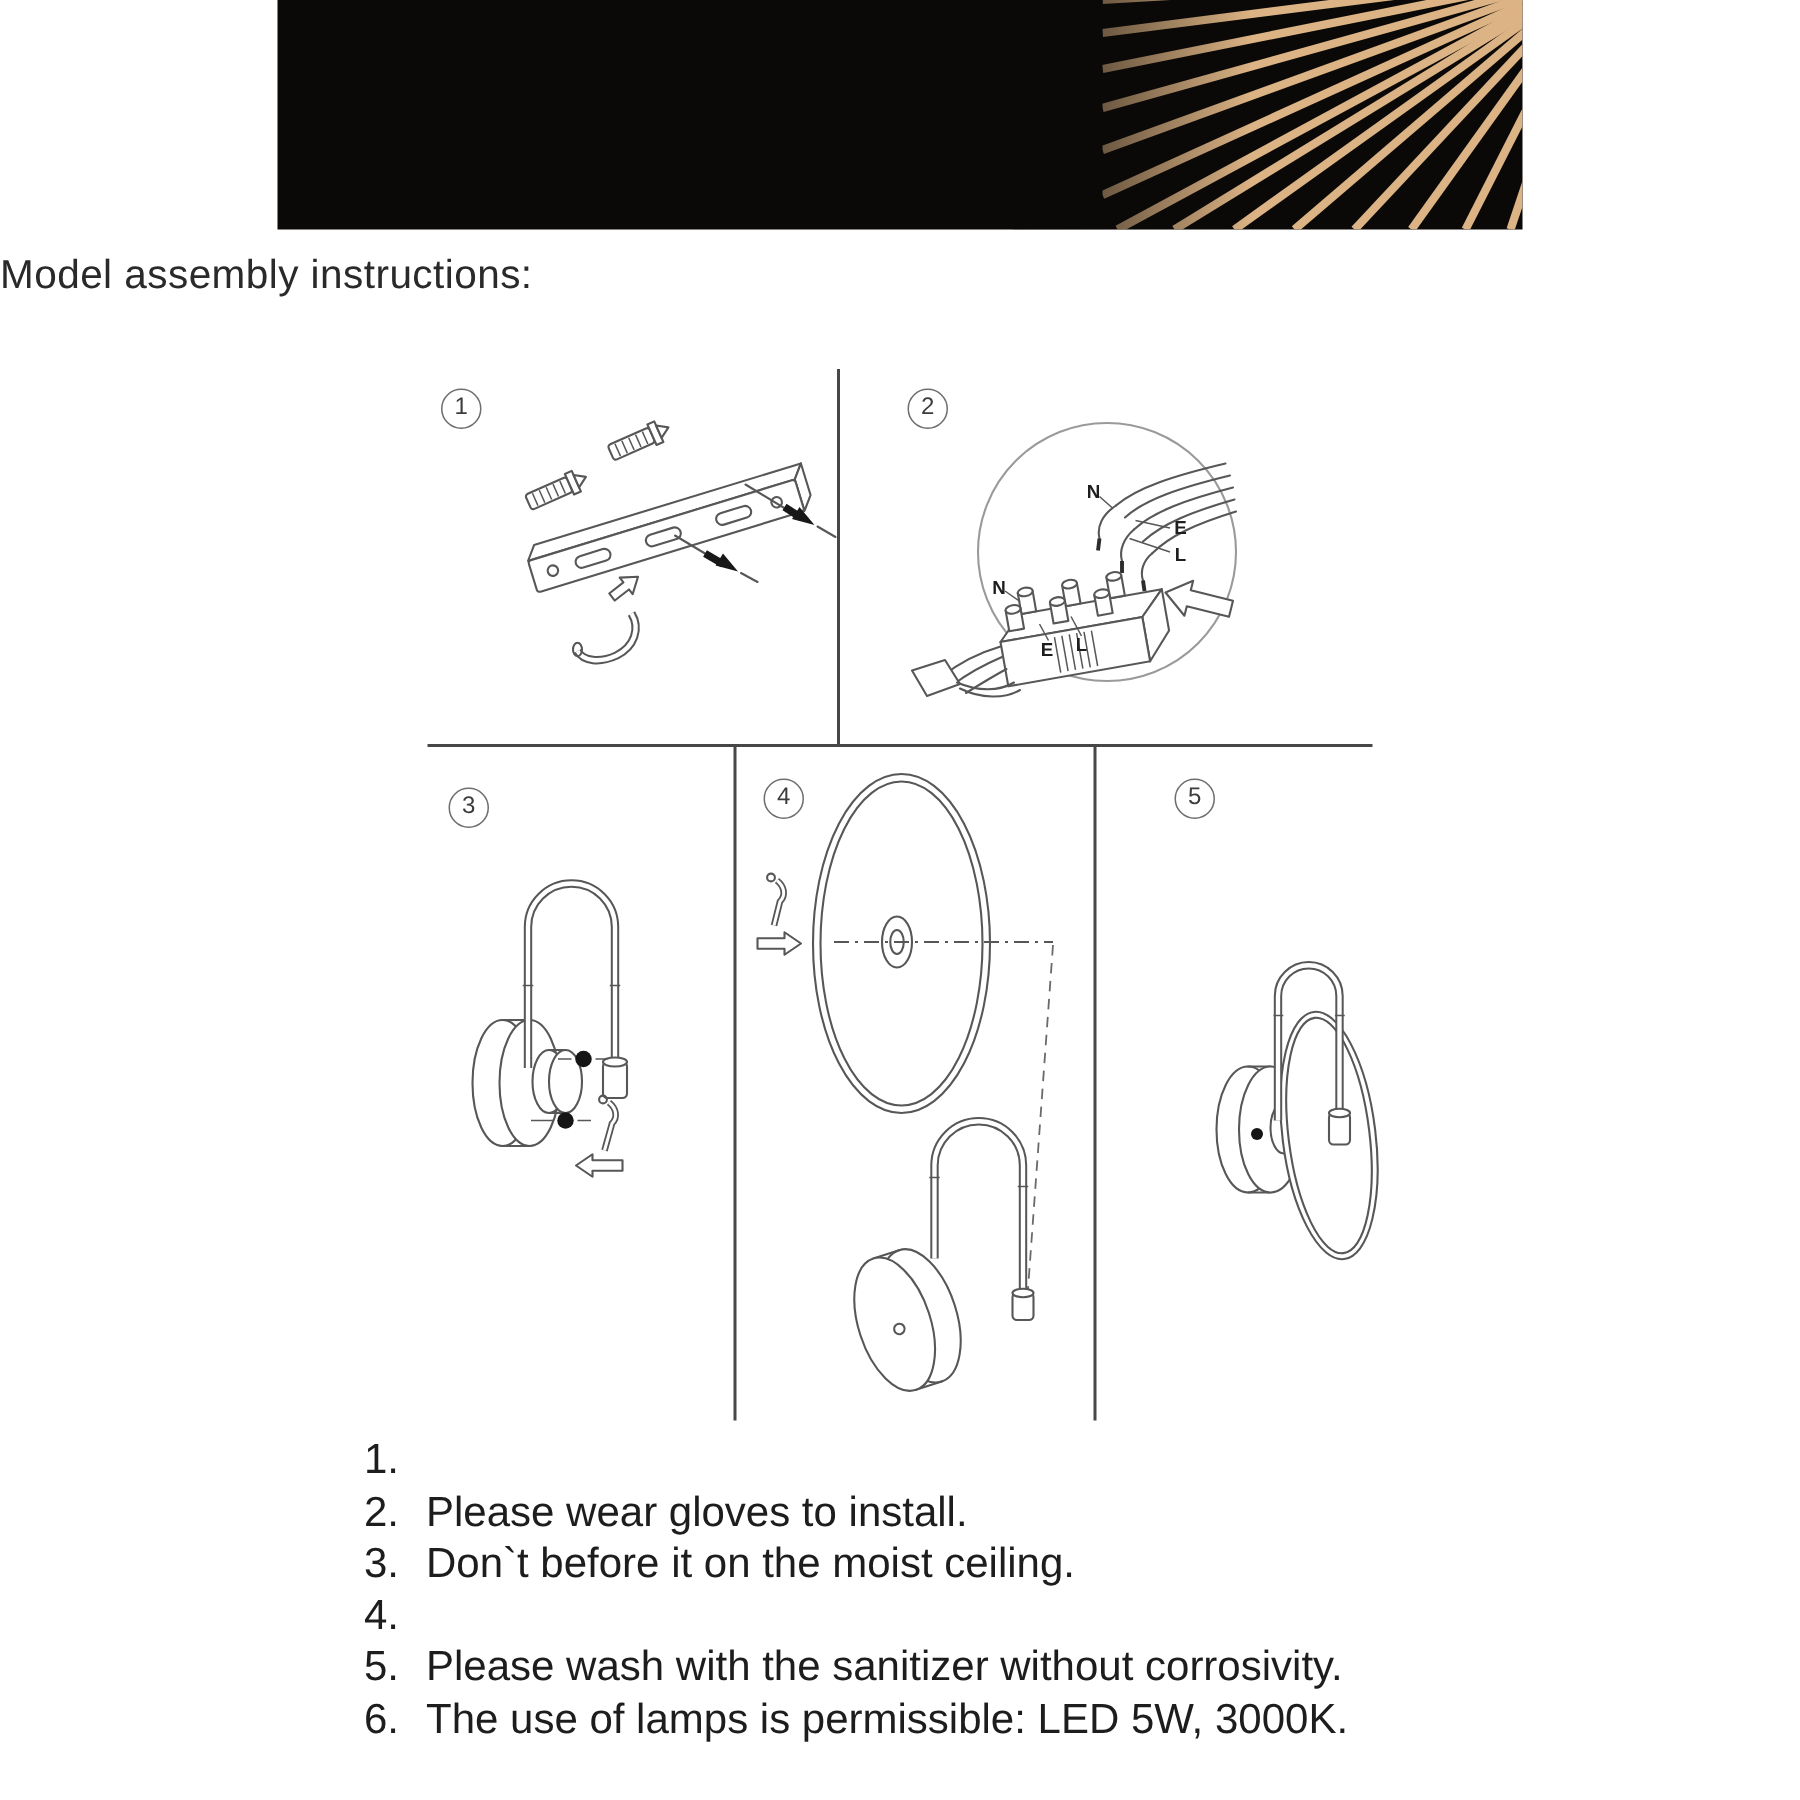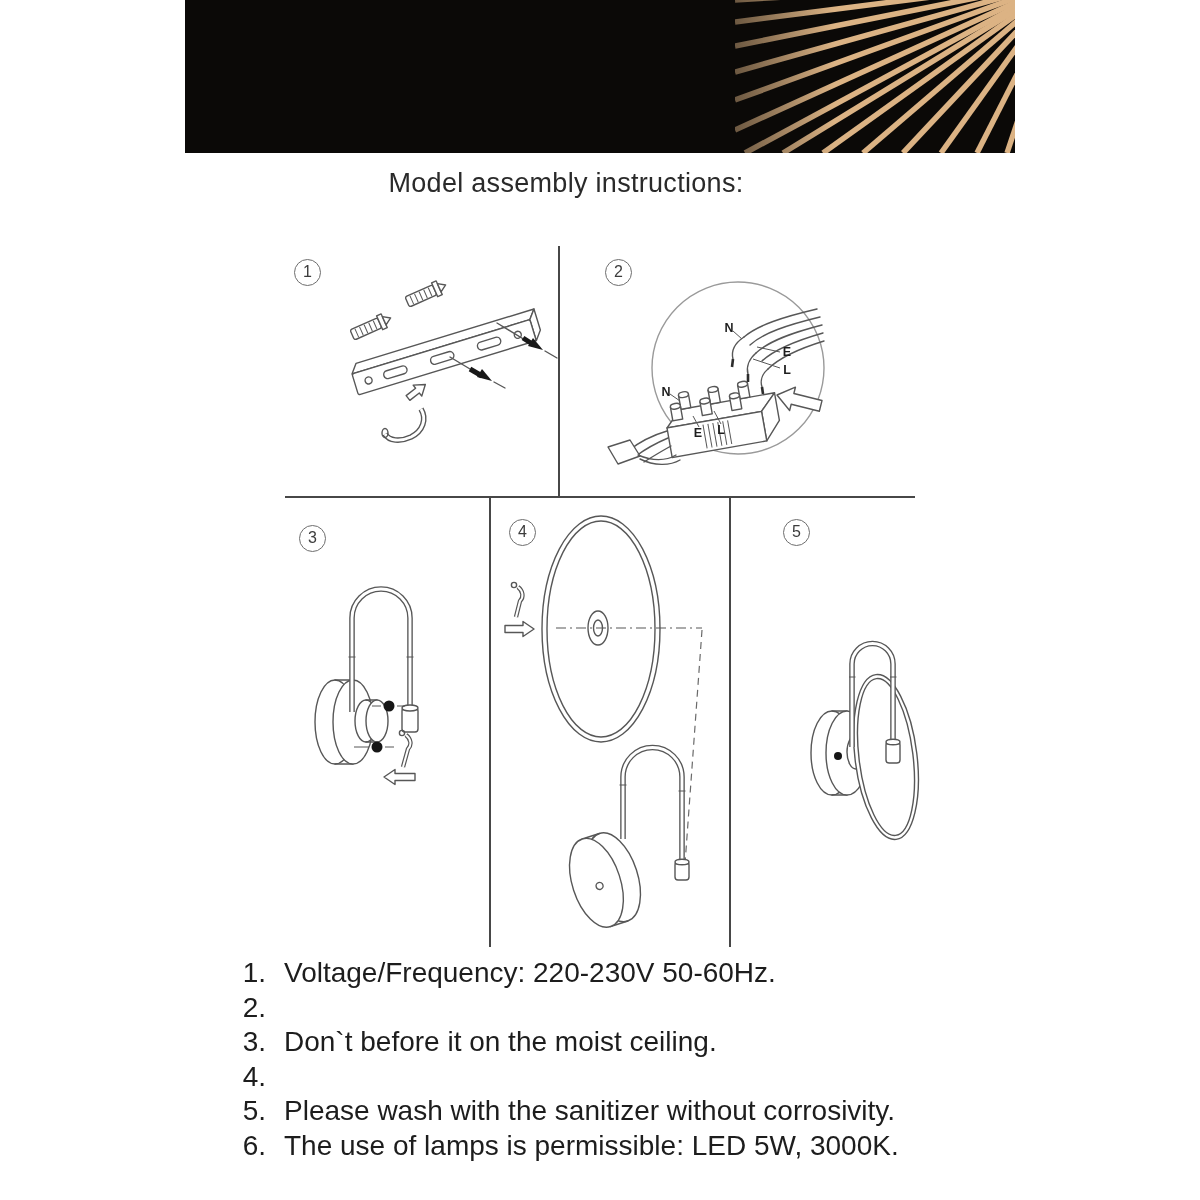--- a/index.html
+++ b/index.html
@@ -23,21 +23,21 @@
     position:absolute;left:206px;top:38px;font-size:55px;line-height:60px;
     color:#e8d5ad;font-weight:300;letter-spacing:1px;
   }
   .rays{position:absolute;right:0;top:0;}
   .rays-fade{
     position:absolute;right:180px;top:0;width:160px;height:153px;
     background:linear-gradient(90deg, rgba(11,9,7,0.85), rgba(11,9,7,0));
   }
   
   .title{
-    position:absolute;left:0;top:168px;width:1132px;text-align:center;
+    position:absolute;left:0;top:168px;width:1132px;text-align:left;
     font-size:27px;line-height:31px;color:#2a2a2a;letter-spacing:0.3px;
   }
   
   svg.art{position:absolute;left:0;top:0;pointer-events:none;}
   .divline{stroke:#474747;stroke-width:2;}
   .sk{fill:none;stroke:#575757;stroke-width:1.4;stroke-linecap:round;stroke-linejoin:round;}
   .skf{fill:#ffffff;stroke:#575757;stroke-width:1.4;stroke-linecap:round;stroke-linejoin:round;}
   .skh{stroke:#575757;stroke-width:1;fill:none;}
   .tubeo{fill:none;stroke:#575757;stroke-width:5.6;}
   .tubei{fill:none;stroke:#ffffff;stroke-width:2.9;}
@@ -294,24 +294,24 @@
   <span class="wlabel" style="left:729px;top:328px;">N</span>
   <span class="wlabel" style="left:787px;top:352px;">E</span>
   <span class="wlabel" style="left:787px;top:370px;">L</span>
   <span class="wlabel" style="left:666px;top:392px;">N</span>
   <span class="wlabel" style="left:698px;top:433px;">E</span>
   <span class="wlabel" style="left:721px;top:430px;">L</span>
 
   <div class="instructions">
     <div class="irow">
       <span class="inum">1.</span>
-      <span class="itext">Voltage/Frequency: 220-230V 50-60Hz.</span>
     </div>
     <div class="irow">
       <span class="inum">2.</span>
+      <span class="itext">Please wear gloves to install.</span>
     </div>
     <div class="irow">
       <span class="inum">3.</span>
       <span class="itext">Don`t before it on the moist ceiling.</span>
     </div>
     <div class="irow">
       <span class="inum">4.</span>
     </div>
     <div class="irow">
       <span class="inum">5.</span>

